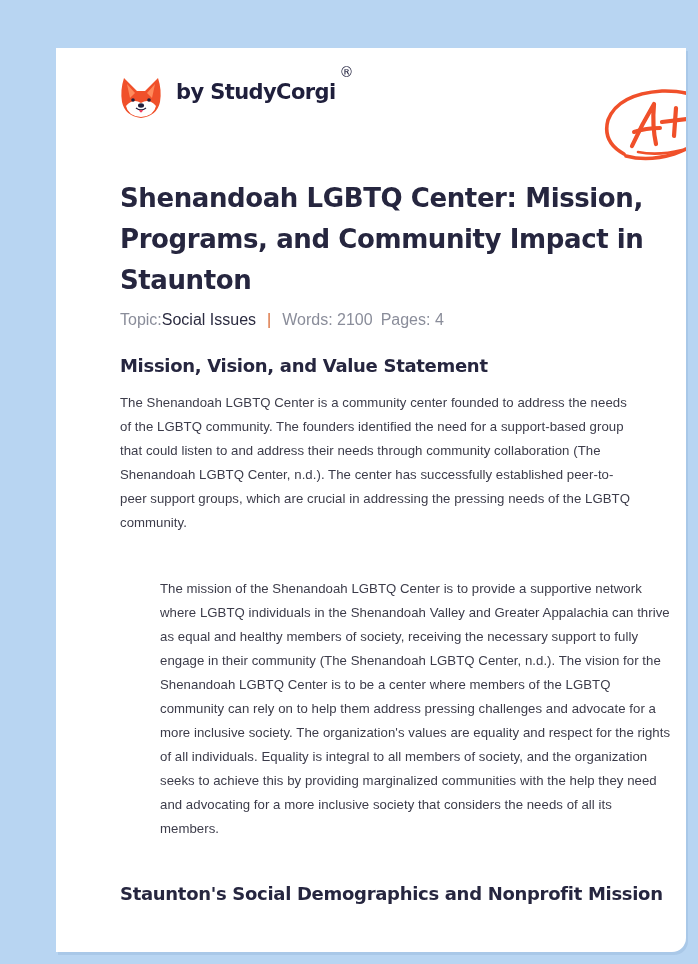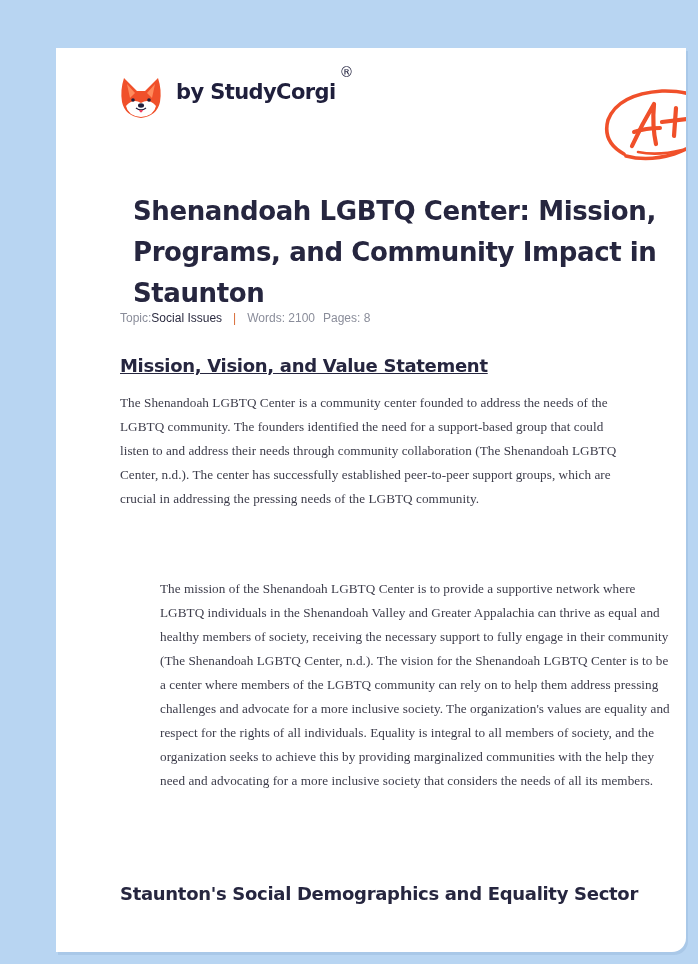--- a/index.html
+++ b/index.html
@@ -67,33 +67,33 @@
       left: 482px;
       top: 10px;
       width: 112px;
       height: 82px;
     }
     .title {
       position: absolute;
       left: 64px;
       top: 130px;
       width: 530px;
-      margin: 13px;
+      margin: 0;
       font-family: "DejaVu Sans", sans-serif;
       font-weight: bold;
       font-size: 26px;
       line-height: 41px;
       color: #26263f;
       letter-spacing: -0.4px;
     }
     .meta {
       position: absolute;
       left: 64px;
       top: 263px;
-      font-size: 12px;
+      font-size: 16px;
       color: #8a8d9a;
       display: flex;
       align-items: center;
       white-space: nowrap;
     }
     .meta .topic-value {
       color: #2b2b40;
       margin-left: 0;
     }
     .meta .sep {
@@ -107,28 +107,28 @@
       position: absolute;
       left: 64px;
       margin: 0;
       font-family: "DejaVu Sans", sans-serif;
       font-weight: bold;
       font-size: 18px;
       color: #26263f;
       letter-spacing: -0.3px;
       white-space: nowrap;
     }
-    .h2.sec1 { top: 307px; text-decoration: underline; }
+    .h2.sec1 { top: 307px; }
     .h2.sec2 { top: 835px; }
     .para {
       position: absolute;
       left: 64px;
       width: 512px;
       margin: 0;
-      font-family: Liberation Serif, serif;
+      font-family: Liberation Sans, sans-serif;
       font-size: 13.2px;
       line-height: 24px;
       color: #3c3c4a;
       letter-spacing: 0.05px;
     }
     .para.p1 { top: 343px; }
     .para.p2 { top: 529px; margin-left: 40px; }
   </style>
 </head>
 <body>
@@ -166,24 +166,24 @@
     </span>
   </div>
 
   <h1 class="title">Shenandoah LGBTQ Center: Mission, Programs, and Community Impact in Staunton</h1>
 
   <div class="meta">
     <span>Topic:</span>
     <span class="topic-value">Social Issues</span>
     <span class="sep">|</span>
     <span>Words: 2100</span>
-    <span class="pages">Pages: 8</span>
+    <span class="pages">Pages: 4</span>
   </div>
 
   <h2 class="h2 sec1">Mission, Vision, and Value Statement</h2>
 
   <p class="para p1">The Shenandoah LGBTQ Center is a community center founded to address the needs of the LGBTQ community. The founders identified the need for a support-based group that could listen to and address their needs through community collaboration (The Shenandoah LGBTQ Center, n.d.). The center has successfully established peer-to-peer support groups, which are crucial in addressing the pressing needs of the LGBTQ community.</p>
 
   <p class="para p2">The mission of the Shenandoah LGBTQ Center is to provide a supportive network where LGBTQ individuals in the Shenandoah Valley and Greater Appalachia can thrive as equal and healthy members of society, receiving the necessary support to fully engage in their community (The Shenandoah LGBTQ Center, n.d.). The vision for the Shenandoah LGBTQ Center is to be a center where members of the LGBTQ community can rely on to help them address pressing challenges and advocate for a more inclusive society. The organization's values are equality and respect for the rights of all individuals. Equality is integral to all members of society, and the organization seeks to achieve this by providing marginalized communities with the help they need and advocating for a more inclusive society that considers the needs of all its members.</p>
 
-  <h2 class="h2 sec2">Staunton's Social Demographics and Equality Sector</h2>
+  <h2 class="h2 sec2">Staunton's Social Demographics and Nonprofit Mission</h2>
 
 </div>
 
 </body></html>

